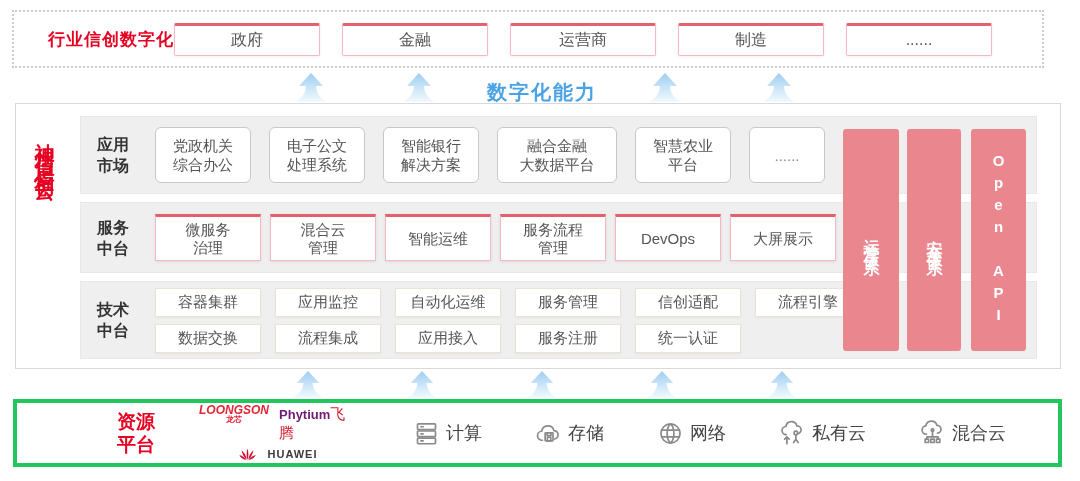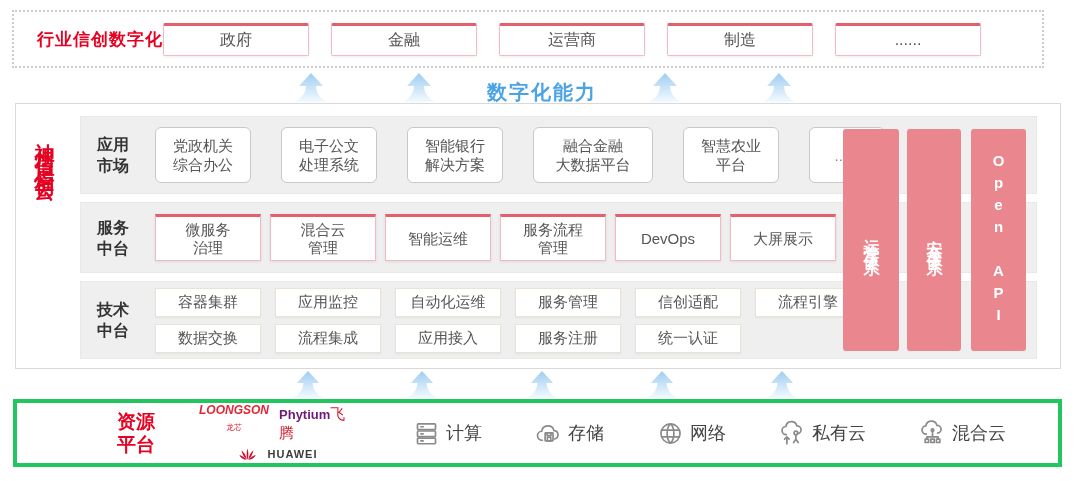--- a/index.html
+++ b/index.html
@@ -3,21 +3,21 @@
 <meta charset="utf-8">
 <style>
   * { margin:0; padding:0; box-sizing:border-box; }
   body { background:#fff; font-family:"Liberation Sans","DejaVu Sans",sans-serif; }
   .page { position:relative; width:1080px; height:481px; background:#fff; overflow:hidden; }
   .pre { white-space:pre-line; }
 
   
   .top-box { position:absolute; left:12px; top:10px; width:1032px; height:58px;
              border:2px dotted #c9ccd1; display:flex; align-items:center; background:#fff; }
-  .top-title { margin-left:23px; font-size:17px; font-weight:bold; color:#e60021; letter-spacing:1px; }
+  .top-title { margin-left:34px; font-size:17px; font-weight:bold; color:#e60021; letter-spacing:1px; }
   .industries { display:flex; gap:22px; }
   .industry-btn { width:146px; height:33px; background:#fff; color:#555; font-size:16px;
                   border:1px solid #f3b8c0; border-top:3px solid #e4606d; border-radius:2px;
                   box-shadow:0 1px 3px rgba(0,0,0,.07);
                   display:flex; align-items:center; justify-content:center; }
 
   
   .arrow { position:absolute; width:36px; height:29px; }
   .cap-label { position:absolute; left:487px; top:79px; font-size:20px; font-weight:bold; color:#4ba3e6; letter-spacing:2px; }
 
@@ -25,21 +25,21 @@
   .main-box { position:absolute; left:15px; top:103px; width:1046px; height:266px;
               border:1px solid #d9d9d9; background:#fff; }
   .v-title { position:absolute; left:12px; top:22px; writing-mode:vertical-rl; text-orientation:upright;
              font-size:20px; font-weight:bold; color:#e60021; letter-spacing:7px; line-height:34px; }
   .panel { position:absolute; left:64px; width:957px; background:#efefef; border:1px dotted #e2e2e2;
            display:flex; align-items:center; padding-left:16px; }
   .panel-app { top:12px; height:78px; }
   .panel-svc { top:98px; height:71px; }
   .panel-tech { top:177px; height:78px; }
   .row-label { width:46px; flex:none; font-weight:bold; font-size:16px; color:#333; line-height:21px; }
-  .items { display:flex; align-items:center; margin-left:12px; gap:30px; }
+  .items { display:flex; align-items:center; margin-left:12px; gap:18px; }
   .app-box { width:96px; height:56px; background:#fff; border:1px solid #c8c8c8; border-radius:6px;
              color:#555; font-size:15px; line-height:19px; text-align:center;
              display:flex; align-items:center; justify-content:center; }
   .app-box.wide { width:120px; }
   .app-box.dots { width:76px; color:#888; }
   .svc-items { gap:9px; }
   .svc-box { width:106px; height:47px; background:#fff; color:#555; font-size:15px; line-height:18px; text-align:center;
              border:1px solid #f3b8c0; border-top:3px solid #e4606d;
              box-shadow:0 1px 3px rgba(0,0,0,.08);
              display:flex; align-items:center; justify-content:center; }
@@ -57,21 +57,21 @@
   .bar-3 { left:955px; width:55px; letter-spacing:5px; font-size:15px; }
 
   
   .res-box { position:absolute; left:13px; top:399px; width:1049px; height:68px;
              border:4px solid #22c55e; background:#fff; display:flex; align-items:center; }
   .res-label { margin-left:100px; font-size:19px; font-weight:bold; color:#e60021; line-height:23px; flex:none; }
   .logos { margin-left:44px; width:158px; flex:none; display:flex; flex-direction:column; align-items:center; gap:3px; }
   .logo-row { display:flex; align-items:flex-start; gap:10px; }
   .loongson { display:flex; flex-direction:column; align-items:center; line-height:10px; }
   .loongson-main { font-style:italic; font-weight:900; font-size:12px; color:#e32636; letter-spacing:0; }
-  .loongson-sub { font-size:8px; color:#e32636; font-weight:normal;margin-top:8px; }
+  .loongson-sub { font-size:8px; color:#e32636; font-weight:bold; }
   .phytium { font-weight:bold; font-size:13px; color:#701a75; }
   .phytium-sub { font-size:15px; color:#cf1f2f; }
   .huawei { display:flex; align-items:center; gap:12px; }
   .huawei-text { font-weight:bold; font-size:11px; color:#3c3c3c; letter-spacing:1px; }
   .res-items { display:flex; align-items:center; gap:53px; margin-left:56px; }
   .res-item { display:flex; align-items:center; gap:6px; }
   .res-item-label { font-size:18px; color:#444; }
   .res-icon { width:27px; height:27px; }
   .res-icon svg { width:100%; height:100%; stroke:#8a8a8a; fill:none; stroke-width:1.5; stroke-linecap:round; stroke-linejoin:round; }
 </style>

